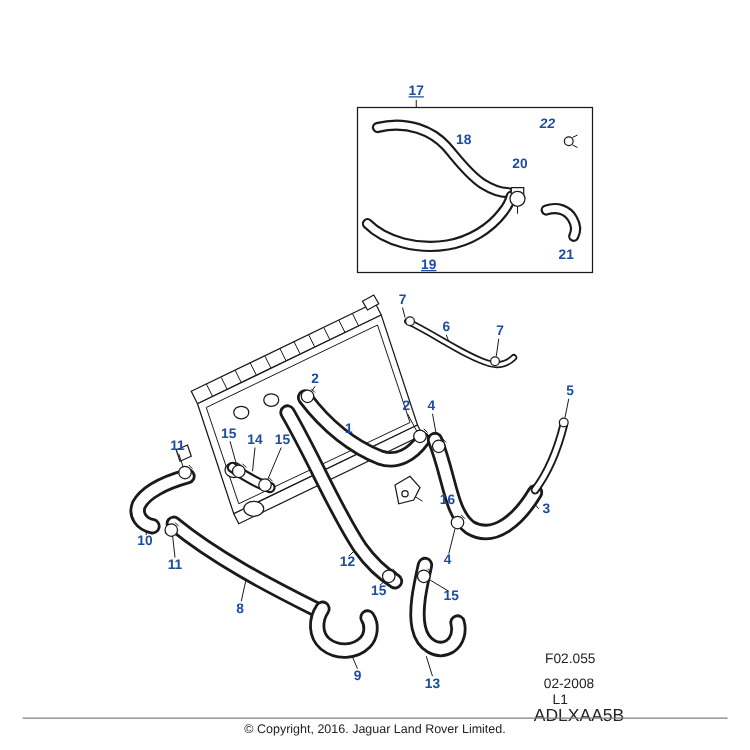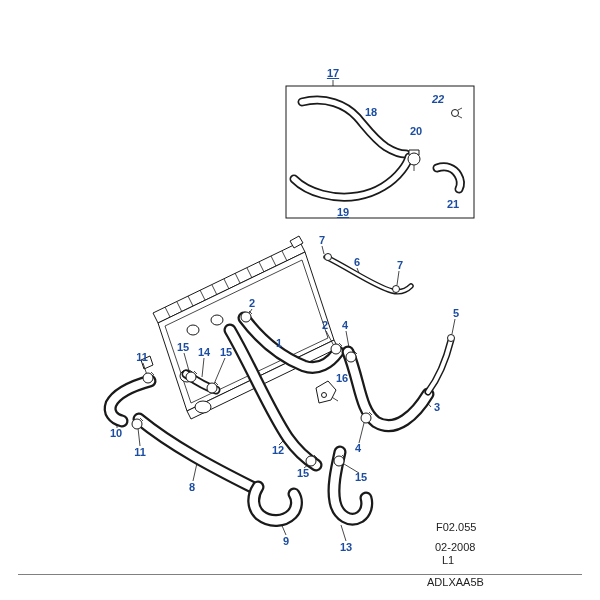--- a/index.html
+++ b/index.html
@@ -14,21 +14,21 @@
   .thin{stroke-width:0.8;}
   .part{fill:#ffffff;stroke:#1a1a1a;stroke-width:1;}
   .hose-o{stroke:#1a1a1a;fill:none;stroke-linecap:round;stroke-linejoin:round;}
   .hose-i{stroke:#ffffff;fill:none;stroke-linecap:round;stroke-linejoin:round;}
   .callout{
     position:absolute;transform:translate(-50%,-50%);
     font-size:11px;font-weight:bold;color:var(--callout,#1d4da0);
     white-space:nowrap;user-select:none;
   }
   .foottext{position:absolute;font-size:11px;color:#222;white-space:nowrap;}
-  .smallfoot{font-size:11px;margin-top:12px;}
+  .smallfoot{font-size:14px;}
   .rule{position:absolute;top:574px;left:18px;width:564px;height:1px;background:#808080;}
   .copyline{position:absolute;left:0;right:0;top:578px;text-align:center;font-size:10px;color:#222;}
 </style>
 </head>
 <body>
 
 <div class="stage">
 
   <svg class="art" width="600" height="600" viewBox="0 0 600 600" aria-hidden="true">
 
@@ -184,33 +184,34 @@
       <span class="callout" style="left: 400px; top: 265px;">7</span>
       <span class="callout" style="left: 252px; top: 303px;">2</span>
       <span class="callout" style="left: 456px; top: 313px;">5</span>
       <span class="callout" style="left: 325px; top: 325px;">2</span>
       <span class="callout" style="left: 345px; top: 325px;">4</span>
       <span class="callout" style="left: 279px; top: 343px;">1</span>
       <span class="callout" style="left: 183px; top: 347px;">15</span>
       <span class="callout" style="left: 204px; top: 352px;">14</span>
       <span class="callout" style="left: 226px; top: 352px;">15</span>
       <span class="callout" style="left: 142px; top: 357px;">11</span>
-      <span class="callout" style="left: 342px; top: 378px;">16</span>
+      <span class="callout" style="left: 342px; top: 400px; padding-left: 32px;">16</span>
       <span class="callout" style="left: 437px; top: 407px;">3</span>
       <span class="callout" style="left: 116px; top: 433px;">10</span>
       <span class="callout" style="left: 140px; top: 452px;">11</span>
       <span class="callout" style="left: 278px; top: 450px;">12</span>
       <span class="callout" style="left: 358px; top: 448px;">4</span>
       <span class="callout" style="left: 303px; top: 473px;">15</span>
       <span class="callout" style="left: 361px; top: 477px;">15</span>
       <span class="callout" style="left: 192px; top: 487px;">8</span>
       <span class="callout" style="left: 286px; top: 541px;">9</span>
       <span class="callout" style="left: 346px; top: 547px;">13</span>
     </div>
 
   <div class="foottext" style="left:436px;top:521px">F02.055</div>
   <div class="foottext" style="left:435px;top:541px">02-2008</div>
   <div class="foottext" style="left:442px;top:554px">L1</div>
   <div class="foottext smallfoot" style="left:427px;top:564px">ADLXAA5B</div>
 
   <div class="rule"></div>
+  <div class="copyline">© Copyright, 2016. Jaguar Land Rover Limited.</div>
 
 </div>
 
 </body></html>

